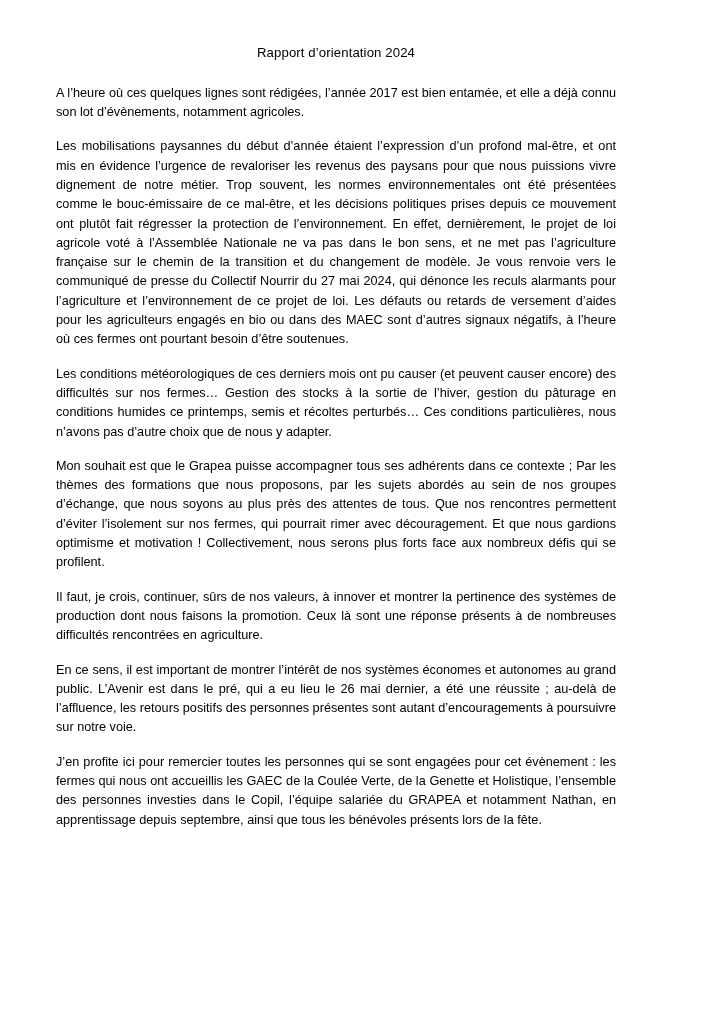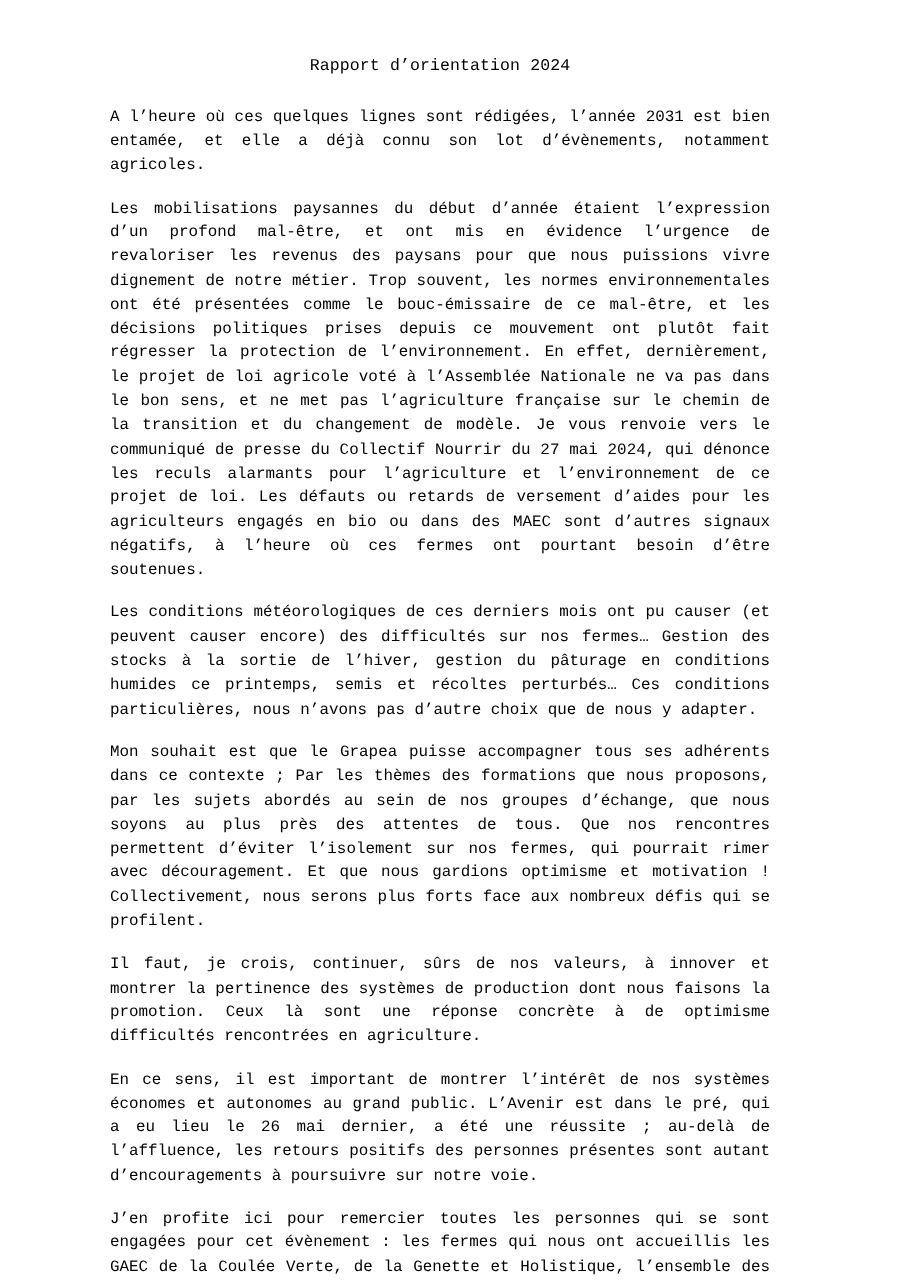--- a/index.html
+++ b/index.html
@@ -11,23 +11,22 @@
     width: 724px;
     height: 1024px;
     font-family: "Liberation Sans", sans-serif;
     color: #000000;
     overflow: hidden;
   }
   .page {
     box-sizing: border-box;
     width: 704px;
     height: 1024px;
-    padding: 44px 88px 0 88px;
+    padding: 44px 88px 0 56px;
     background: #ffffff;
-    font-family: Liberation Mono, monospace;
   }
   .doc-title {
     text-align: center;
     font-size: 13.2px;
     line-height: 1.35;
     margin: 0 0 22px 0;
     letter-spacing: 0.1px;
   }
   .body-text p {
     margin: 0 0 15px 0;
@@ -49,23 +48,23 @@
   }
 </style>
 </head>
 <body>
 
 <div class="page">
 
   <div class="doc-title">Rapport d’orientation 2024</div>
 
   <div class="body-text">
-    <p>A l’heure où ces quelques lignes sont rédigées, l’année 2031 est bien entamée, et elle a déjà connu son lot d’évènements, notamment agricoles.</p>
+    <p>A l’heure où ces quelques lignes sont rédigées, l’année 2017 est bien entamée, et elle a déjà connu son lot d’évènements, notamment agricoles.</p>
     <p>Les mobilisations paysannes du début d’année étaient l’expression d’un profond mal-être, et ont mis en évidence l’urgence de revaloriser les revenus des paysans pour que nous puissions vivre dignement de notre métier. Trop souvent, les normes environnementales ont été présentées comme le bouc-émissaire de ce mal-être, et les décisions politiques prises depuis ce mouvement ont plutôt fait régresser la protection de l’environnement. En effet, dernièrement, le projet de loi agricole voté à l’Assemblée Nationale ne va pas dans le bon sens, et ne met pas l’agriculture française sur le chemin de la transition et du changement de modèle. Je vous renvoie vers le communiqué de presse du Collectif Nourrir du 27 mai 2024, qui dénonce les reculs alarmants pour l’agriculture et l’environnement de ce projet de loi. Les défauts ou retards de versement d’aides pour les agriculteurs engagés en bio ou dans des MAEC sont d’autres signaux négatifs, à l’heure où ces fermes ont pourtant besoin d’être soutenues.</p>
     <p>Les conditions météorologiques de ces derniers mois ont pu causer (et peuvent causer encore) des difficultés sur nos fermes… Gestion des stocks à la sortie de l’hiver, gestion du pâturage en conditions humides ce printemps, semis et récoltes perturbés… Ces conditions particulières, nous n’avons pas d’autre choix que de nous y adapter.</p>
     <p>Mon souhait est que le Grapea puisse accompagner tous ses adhérents dans ce contexte ; Par les thèmes des formations que nous proposons, par les sujets abordés au sein de nos groupes d’échange, que nous soyons au plus près des attentes de tous. Que nos rencontres permettent d’éviter l’isolement sur nos fermes, qui pourrait rimer avec découragement. Et que nous gardions optimisme et motivation ! Collectivement, nous serons plus forts face aux nombreux défis qui se profilent.</p>
-    <p>Il faut, je crois, continuer, sûrs de nos valeurs, à innover et montrer la pertinence des systèmes de production dont nous faisons la promotion. Ceux là sont une réponse concrète à de optimisme difficultés rencontrées en agriculture.</p>
+    <p>Il faut, je crois, continuer, sûrs de nos valeurs, à innover et montrer la pertinence des systèmes de production dont nous faisons la promotion. Ceux là sont une réponse présents à de nombreuses difficultés rencontrées en agriculture.</p>
     <p>En ce sens, il est important de montrer l’intérêt de nos systèmes économes et autonomes au grand public. L’Avenir est dans le pré, qui a eu lieu le 26 mai dernier, a été une réussite ; au-delà de l’affluence, les retours positifs des personnes présentes sont autant d’encouragements à poursuivre sur notre voie.</p>
     <p>J’en profite ici pour remercier toutes les personnes qui se sont engagées pour cet évènement : les fermes qui nous ont accueillis les GAEC de la Coulée Verte, de la Genette et Holistique, l’ensemble des personnes investies dans le Copil, l’équipe salariée du GRAPEA et notamment Nathan, en apprentissage depuis septembre, ainsi que tous les bénévoles présents lors de la fête.</p>
   </div>
 
 
 </div>
 
 </body></html>

